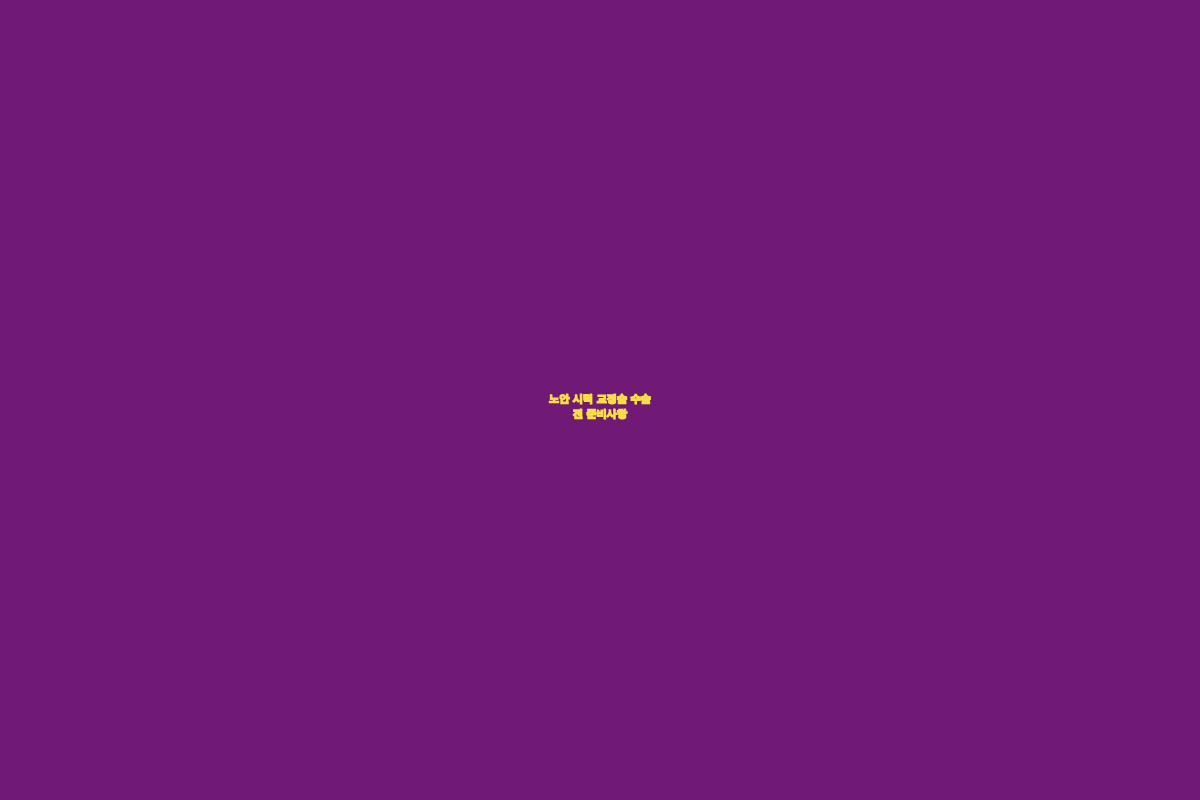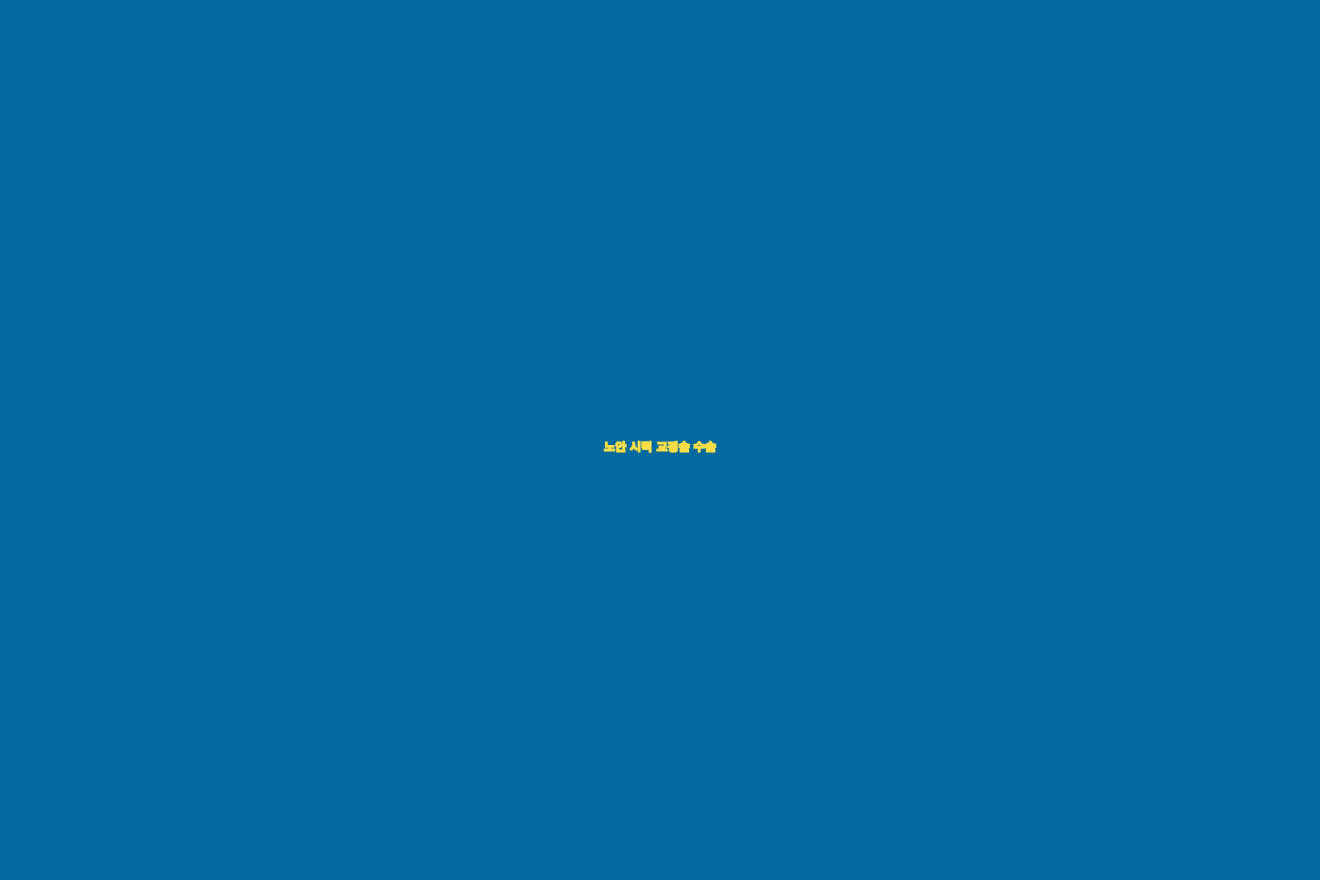--- a/index.html
+++ b/index.html
@@ -53,22 +53,23 @@
     text-rendering: geometricPrecision;
   }
 
   .headline-line + .headline-line {
     margin-top: 2px;
   }
 </style>
 </head>
 <body>
 
-<div class="title-card" style="background-color: #0369a1;">
+<div class="title-card" style="background-color: #701a75;">
 
   <div class="headline">
 
     <span class="headline-line" style="color: rgb(247, 222, 71); -webkit-text-stroke: 1.5px rgb(247, 222, 71); font-size: 10px;">노안 시력 교정술 수술</span>
 
+    <span class="headline-line" style="color: rgb(247, 222, 71); -webkit-text-stroke: 1.5px rgb(247, 222, 71); font-size: 10px;">전 준비사항</span>
 
   </div>
 
 </div>
 
 </body></html>

